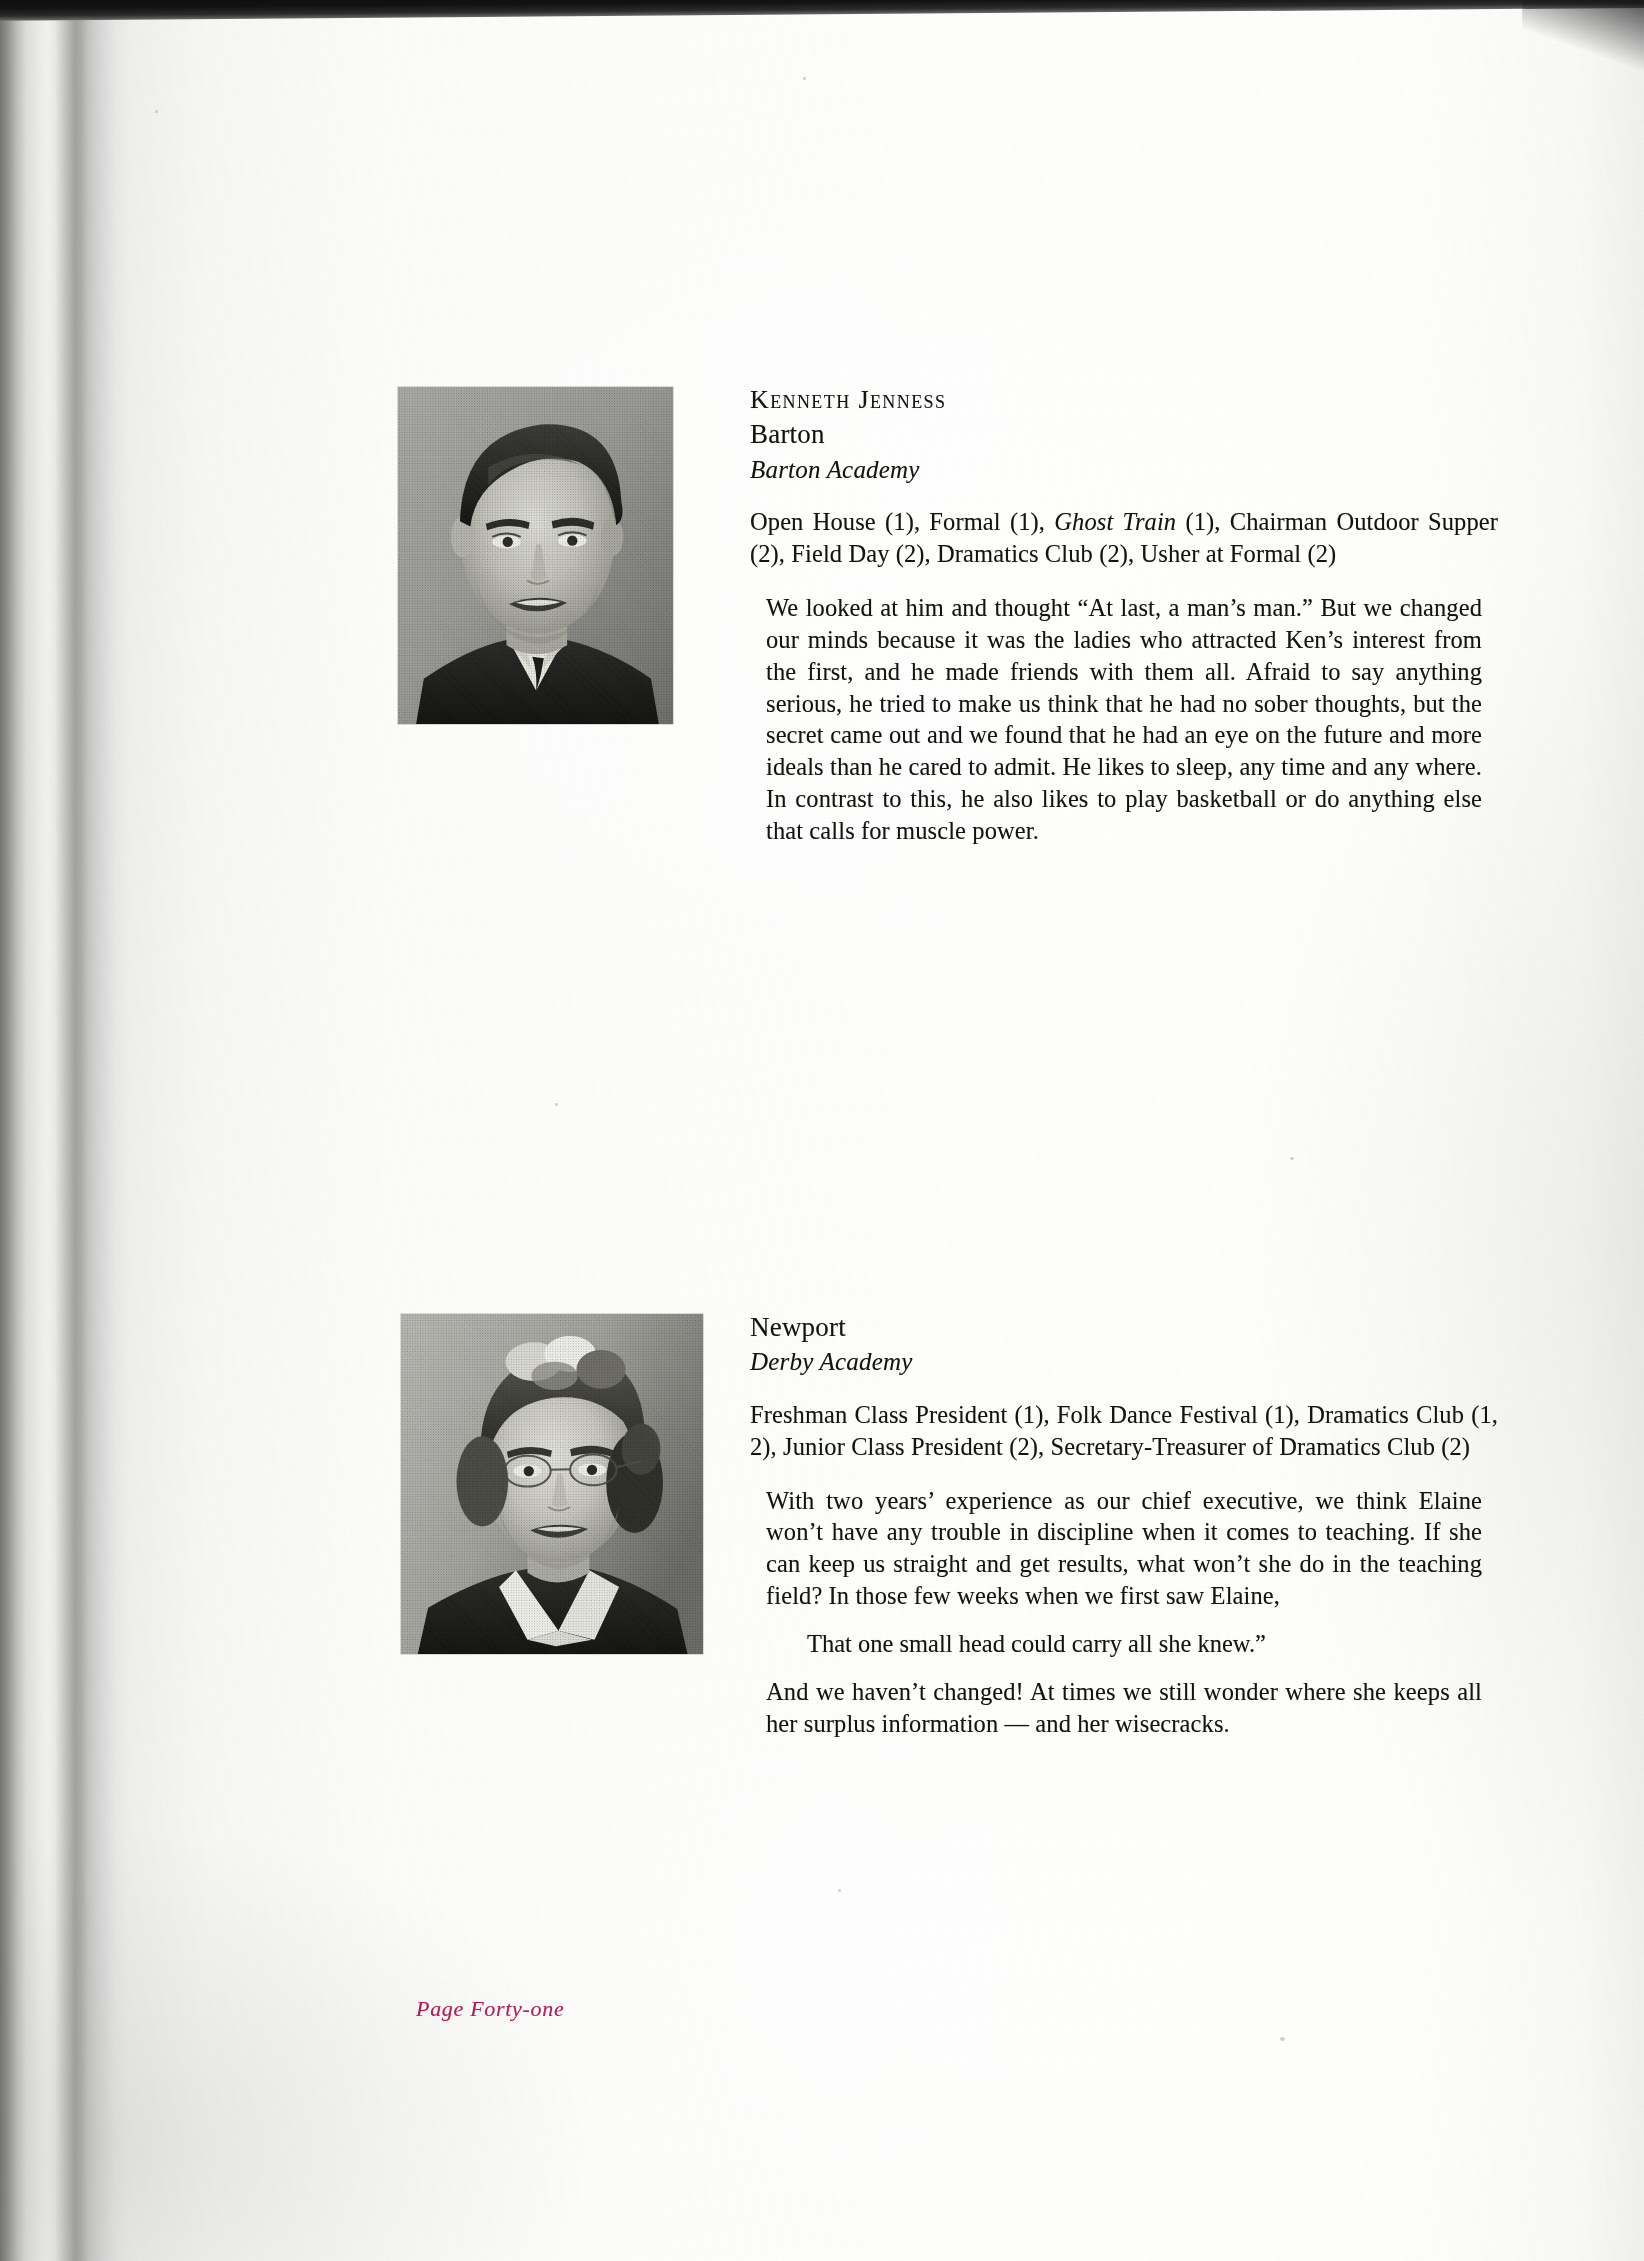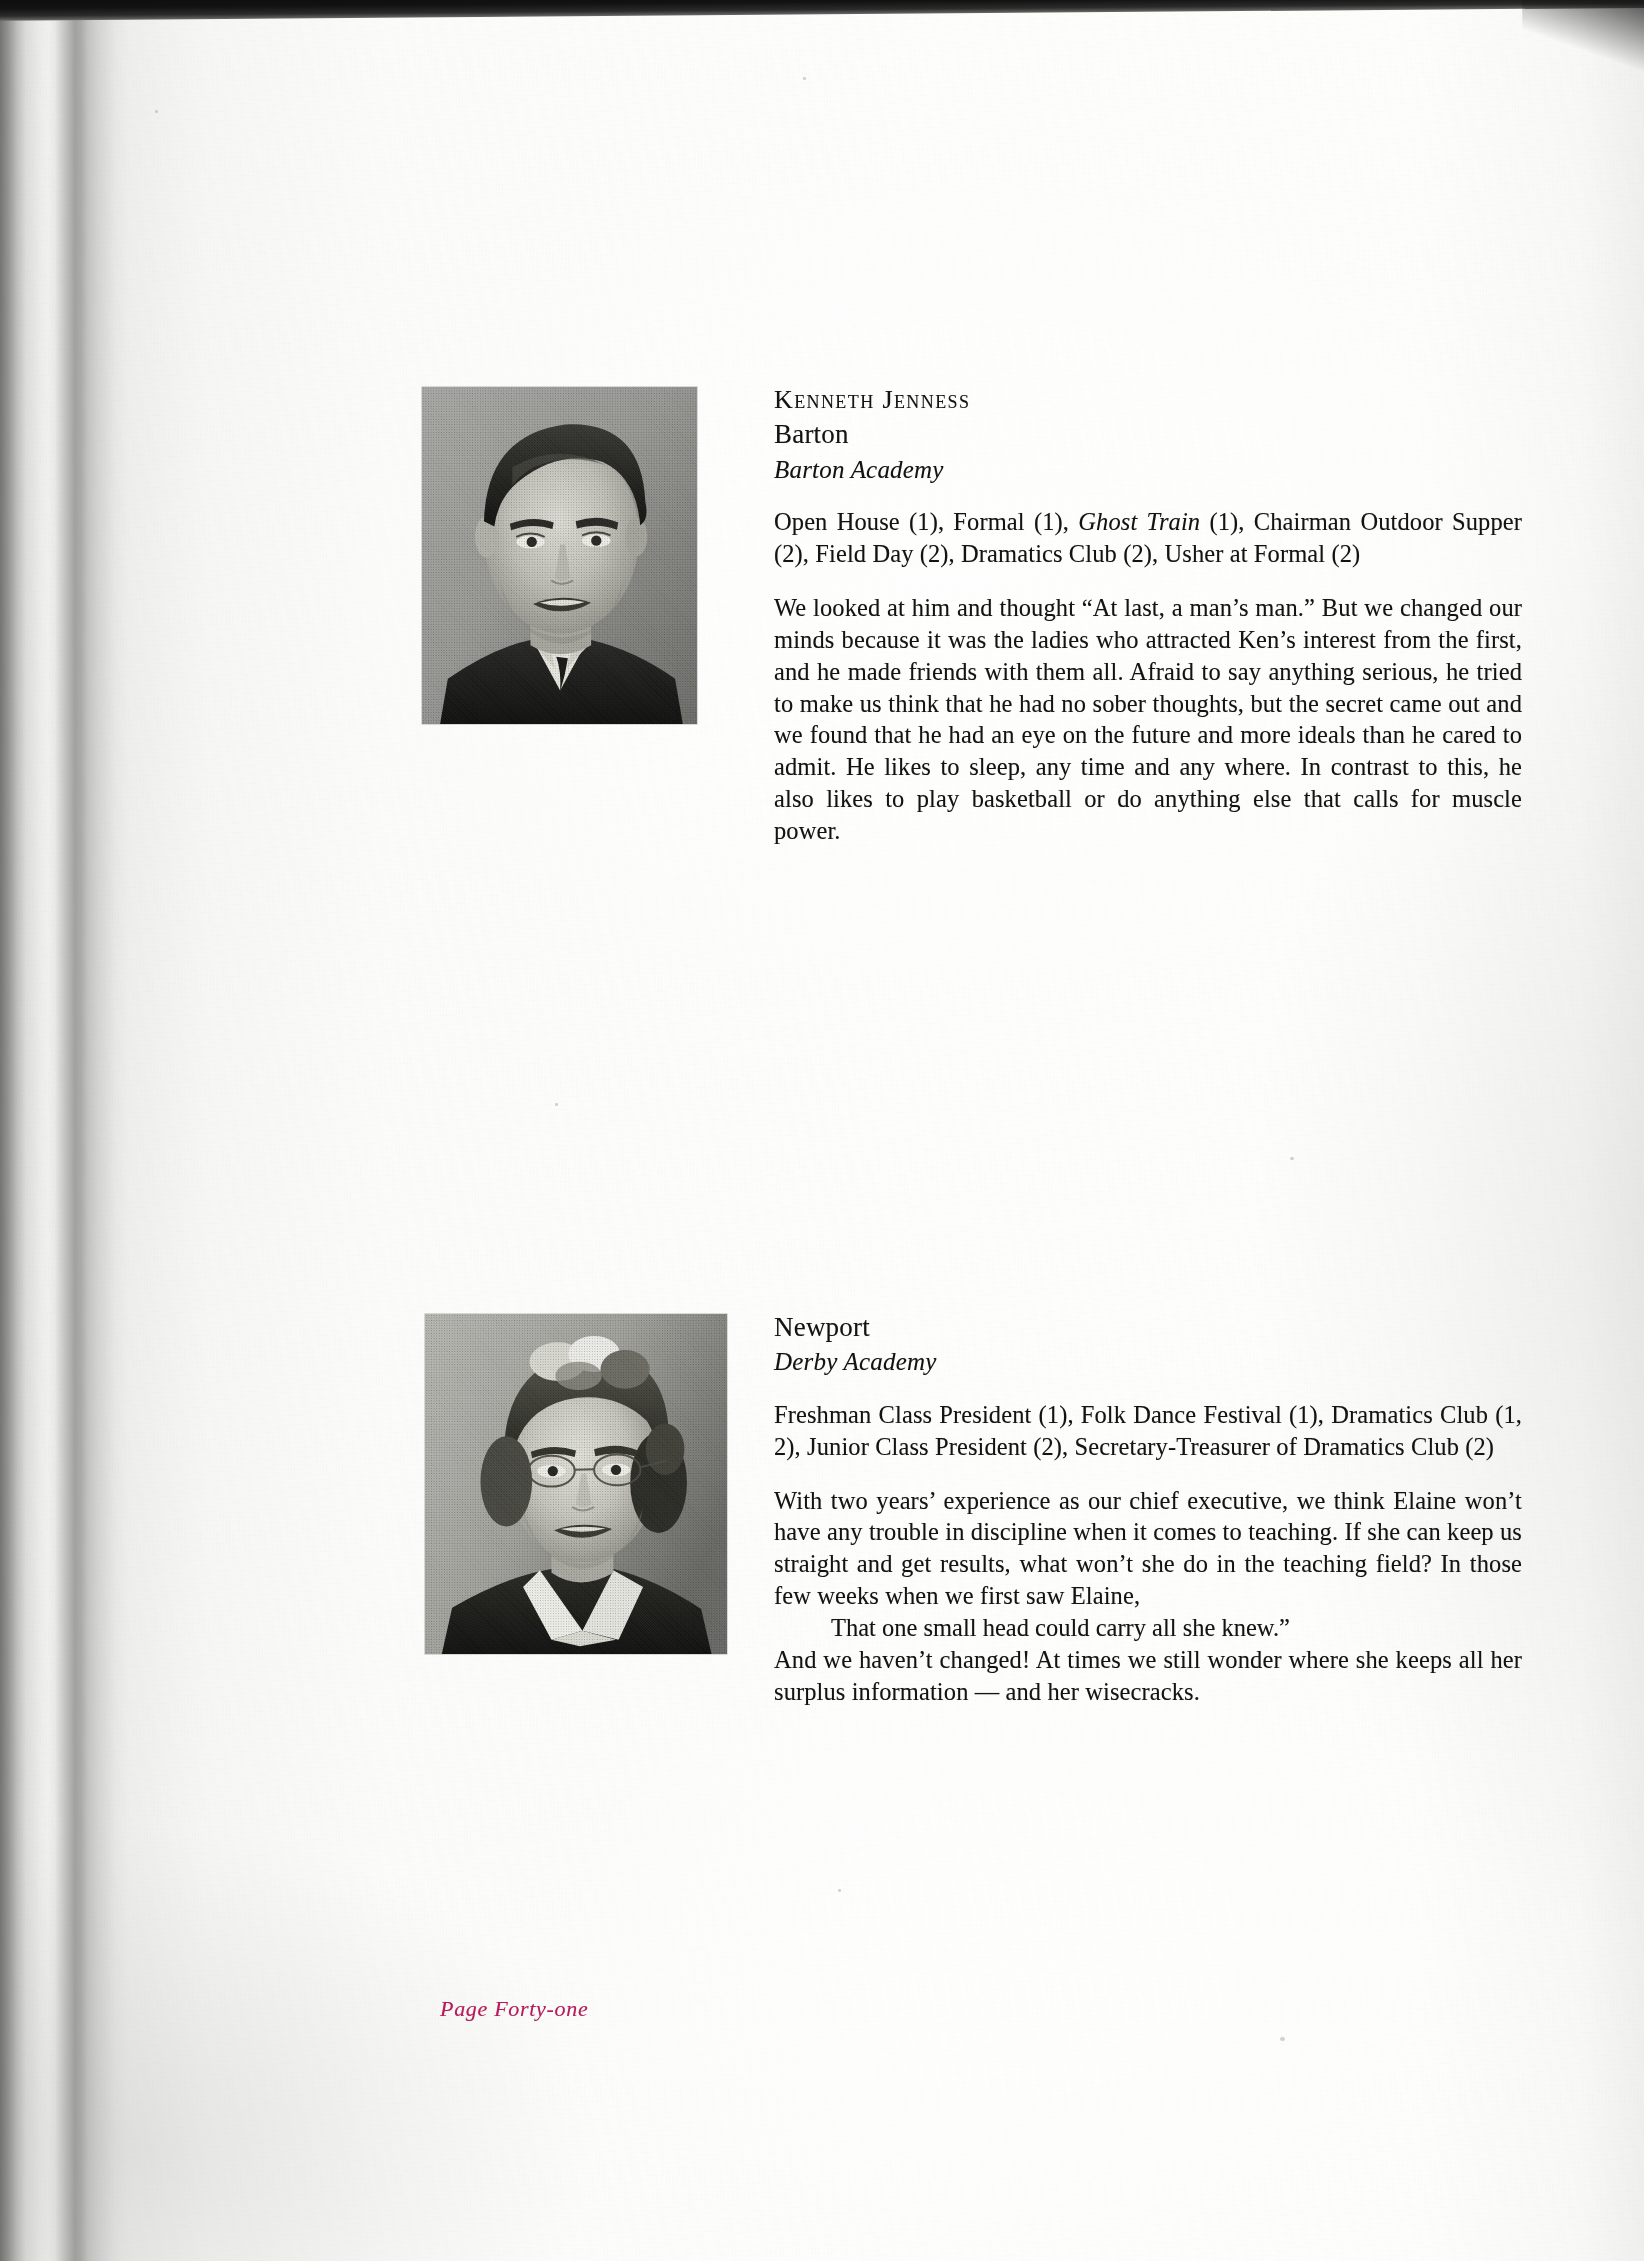--- a/index.html
+++ b/index.html
@@ -191,21 +191,21 @@
     margin: 0 0 22px 0;
     text-align: justify;
     text-justify: inter-word;
     letter-spacing: 0.1px;
   }
   .activities em { font-style: italic; }
 
   .blurb {
     font-size: 24.5px;
     line-height: 1.30;
-    margin: 0;
+    margin: 16px;
     text-align: justify;
     text-justify: inter-word;
     letter-spacing: 0.1px;
   }
   .blurb-run { text-align: justify; text-justify: inter-word; }
 
   .verse {
     font-size: 24.5px;
     line-height: 1.30;
     margin: 0;
@@ -217,21 +217,21 @@
 
   .folio {
     position: absolute;
     font-size: 22px;
     font-style: italic;
     letter-spacing: 0.7px;
     color: #be185d;
   }
 
   
-  .page-body, .folio { text-shadow: 0 0 0.7px rgba(25,25,20,0.30); padding-left: 24px; }
+  .page-body, .folio { text-shadow: 0 0 0.7px rgba(25,25,20,0.30); }
 
   
   .speck {
     position: absolute;
     border-radius: 50%;
     background: rgba(110,108,100,0.30);
     pointer-events: none;
   }
 </style>
 </head>

